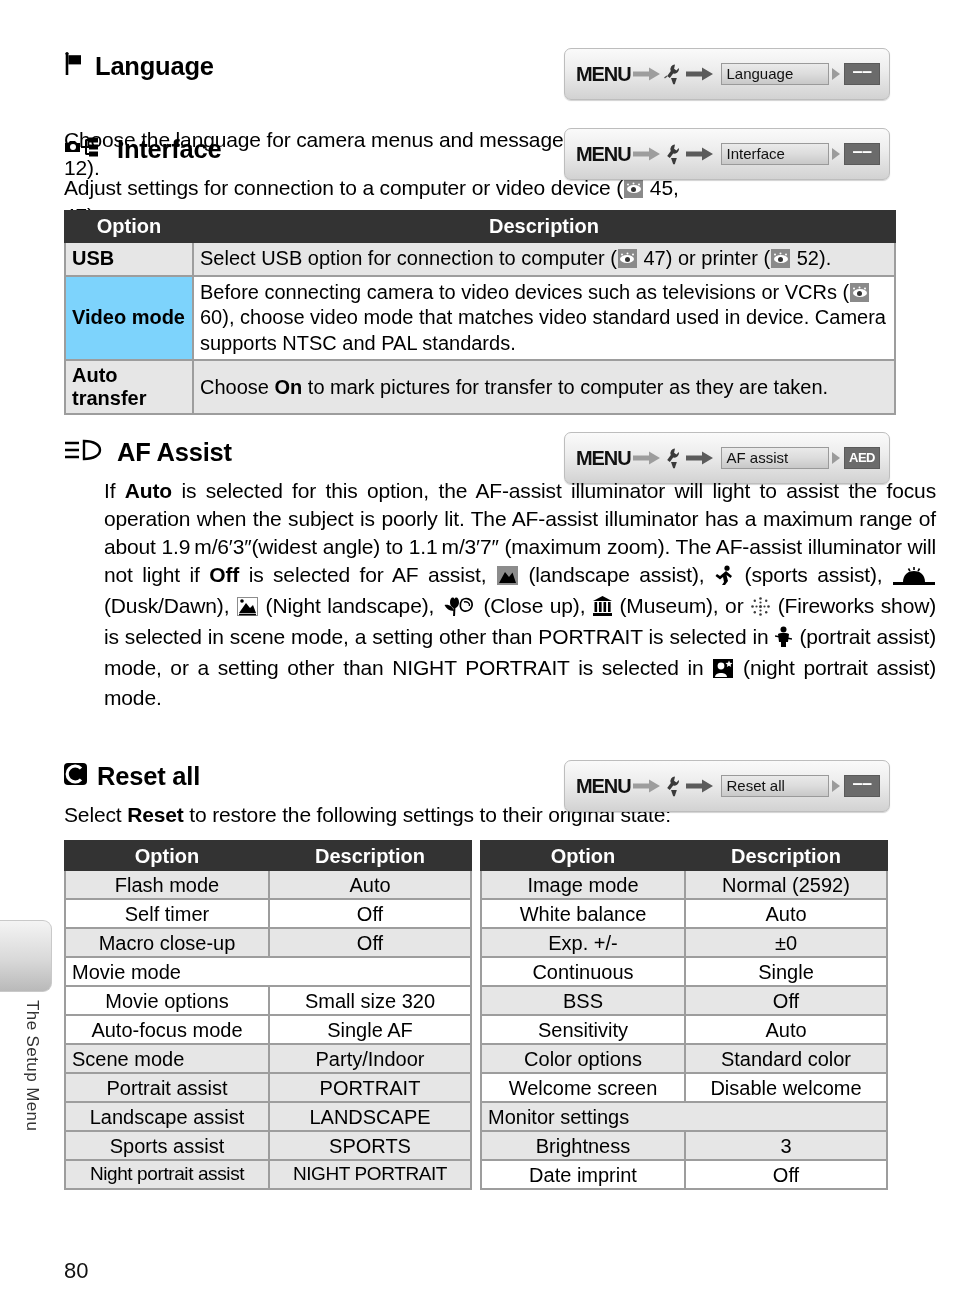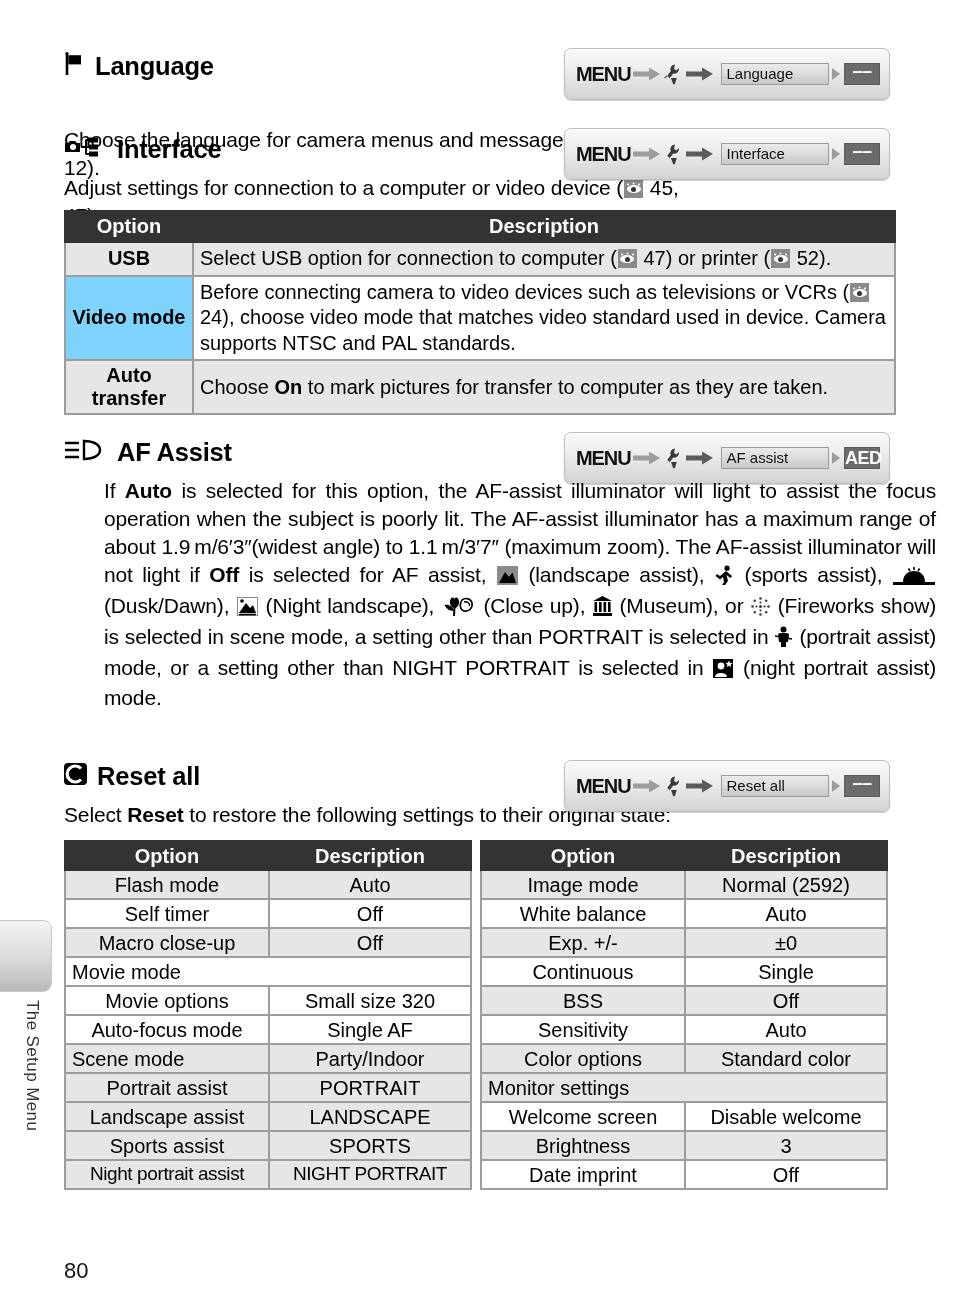--- a/index.html
+++ b/index.html
@@ -121,21 +121,21 @@
     border-left: 8px solid #9b9b9b;
     border-top: 6px solid transparent;
     border-bottom: 6px solid transparent;
     margin: 0 4px 0 3px;
   }
   .mend {
     width: 36px; height: 22px; flex:none;
     background: #6b6b6b;
     border: 1px solid #5a5a5a;
     color: #fff;
-    font-size: 18px;
+    font-size: 13px;
     font-weight: bold;
     line-height: 20px;
     text-align: center;
     letter-spacing: -.5px;
   }
   .mend.dash { font-size: 18px; line-height: 14px; }
 
   
   table.tbl {
     border-collapse: collapse;
@@ -151,21 +151,21 @@
   .thead {
     background: #333333 !important;
     color: #fff;
     font-weight: bold;
     text-align: center;
     font-size: 20px;
     border-color: #333 !important;
   }
   .opt-cell {
     background: #e6e6e6;
-    text-align: center;
+    text-align: left;
     font-weight: bold;
     width: 128px;
   }
   .opt-cell.wht { background: #7dd3fc; }
   .desc-cell { background: #e6e6e6; line-height: 1.28; }
   .desc-cell.wht { background: #ffffff; }
 
   #iface-table-wrap { position: absolute; left: 8px; top: 210px; width: 832px; }
 
   
@@ -289,21 +289,21 @@
       </tr>
       <tr>
         <td class="opt-cell">USB</td>
         <td class="desc-cell">
           <span>Select USB option for connection to computer (</span><span class="pref"></span> <span>47</span><span>) or printer (</span><span class="pref"></span> <span>52</span><span>).</span>
         </td>
       </tr>
       <tr>
         <td class="opt-cell wht">Video mode</td>
         <td class="desc-cell wht">
-          <span>Before connecting camera to video devices such as televisions or VCRs (</span><span class="pref"></span> <span>24</span><span>), choose video mode that matches video standard used in device.  Camera supports NTSC and PAL standards.</span>
+          <span>Before connecting camera to video devices such as televisions or VCRs (</span><span class="pref"></span> <span>60</span><span>), choose video mode that matches video standard used in device.  Camera supports NTSC and PAL standards.</span>
         </td>
       </tr>
       <tr>
         <td class="opt-cell">Auto transfer</td>
         <td class="desc-cell">
           <span>Choose </span><b>On</b><span> to mark pictures for transfer to computer as they are taken.</span>
         </td>
       </tr>
     </tbody>
       </table>
@@ -507,27 +507,27 @@
           </tr>
       <tr>
             <td class="cwhite">Sensitivity</td>
             <td class="cwhite">Auto</td>
           </tr>
       <tr>
             <td class="cgrey">Color options</td>
             <td class="cgrey">Standard color</td>
           </tr>
       <tr>
-            <td class="cgrey grp-label" colspan="2">Monitor settings</td>
-          </tr>
-      <tr>
             <td class="cwhite">Welcome screen</td>
             <td class="cwhite">Disable welcome</td>
           </tr>
       <tr>
+            <td class="cgrey grp-label" colspan="2">Monitor settings</td>
+          </tr>
+      <tr>
             <td class="cgrey">Brightness</td>
             <td class="cgrey">3</td>
           </tr>
       <tr>
             <td class="cwhite">Date imprint</td>
             <td class="cwhite">Off</td>
           </tr>
     </tbody>
       </table>
   </div>

